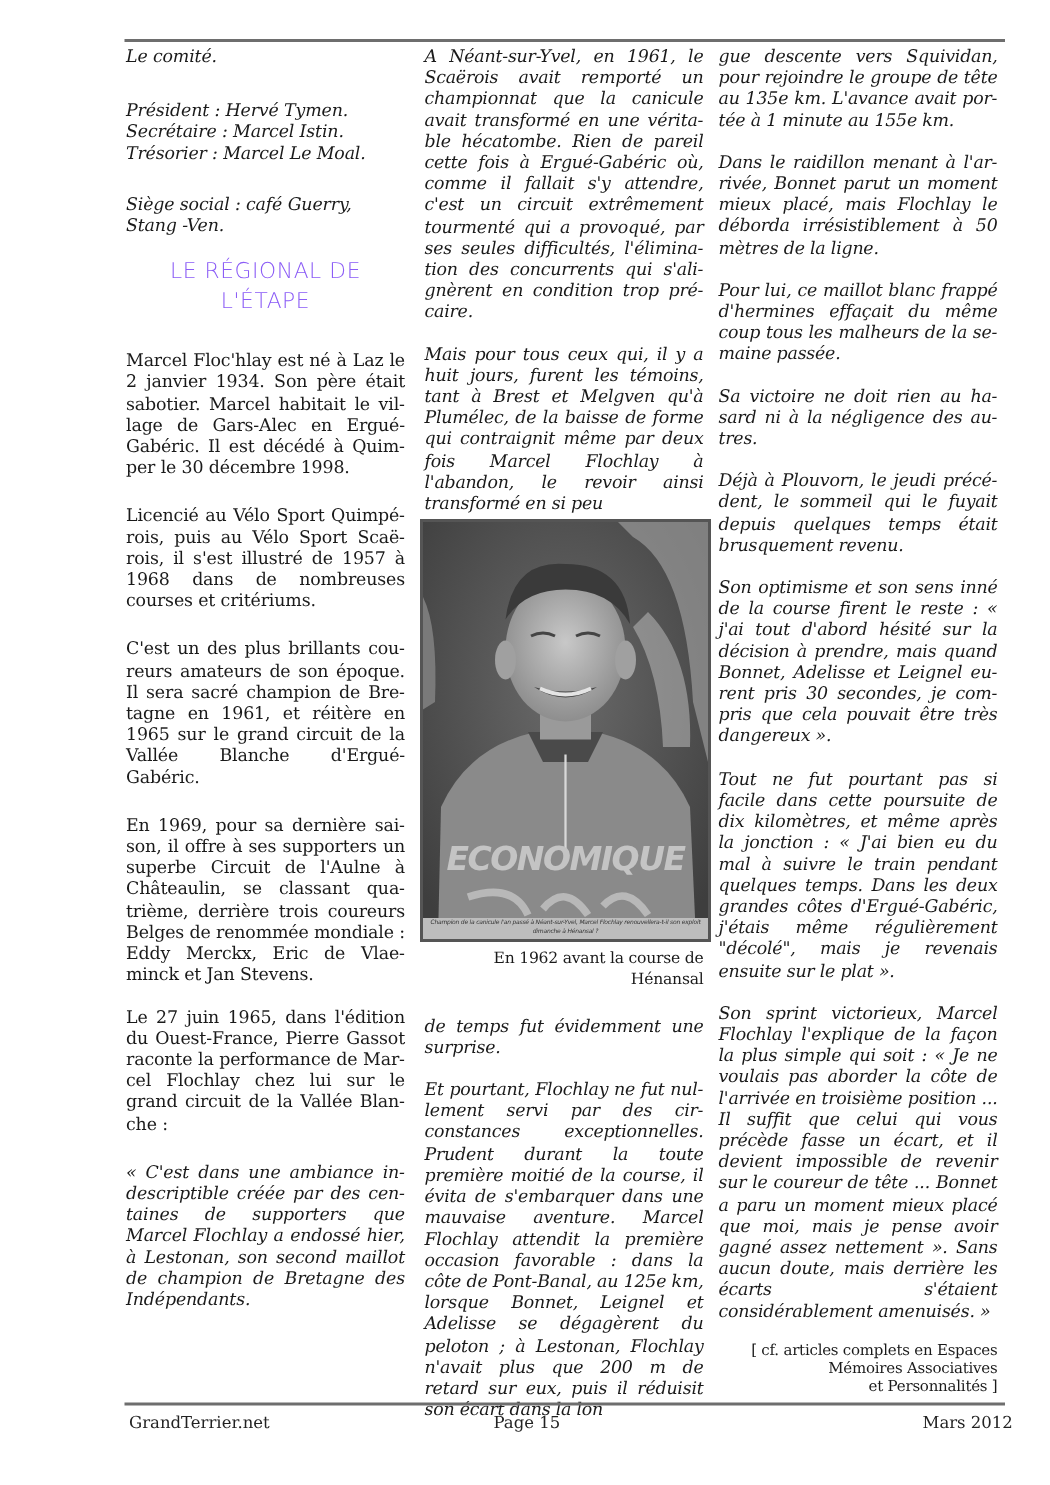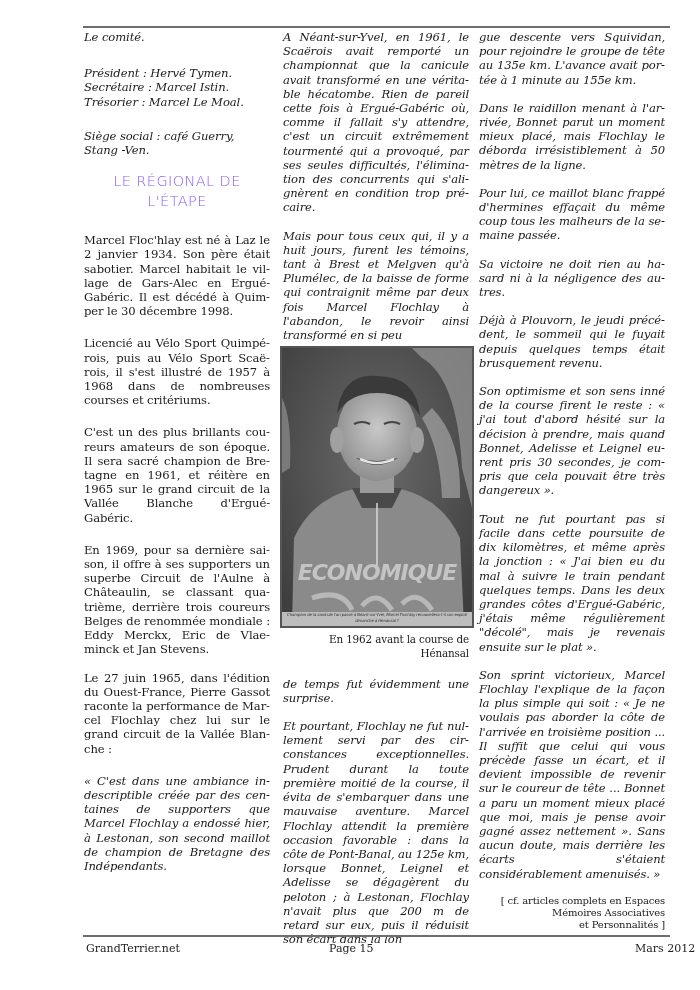--- a/index.html
+++ b/index.html
@@ -16,21 +16,21 @@
   .it { font-style: italic; }
   .section-title { font-family: "DejaVu Sans", sans-serif; font-weight: 300; text-align: center; font-size: 14.5px; line-height: 20px; letter-spacing: 0.4px; margin: 8px 0 14px 0; color: #8b5cf6; }
   .photo-frame { width: 190px; height: 278px; margin: 4px 0 4px -3px; border: 2px solid #555; background: #5b5b5b; position: relative; overflow: hidden; }
   .photo-frame svg { display: block; }
   .photo-caption-inner { position: absolute; left: 0; right: 0; bottom: 0; height: 14px; background: #bdbdbd; font-family: "DejaVu Sans", sans-serif; font-size: 4px; line-height: 6px; text-align: center; color: #333; }
   .caption { font-family: "DejaVu Serif", serif; font-style: normal; font-size: 10.4px; text-align: right; margin: 3px 0 14px 0; }
   .citation { font-family: "DejaVu Serif", serif; font-style: normal; font-size: 10px; line-height: 12px; text-align: right; margin-top: 4px; }
   .footer { position: absolute; top: 942px; font-family: "DejaVu Serif", serif; font-size: 11px; color: #222; }
   .footer.l { left: 86px; }
   .footer.c { left: 329px; }
-  .footer.r { left: 615px; margin-left: 20px; }
+  .footer.r { left: 615px; }
 </style>
 </head>
 <body>
 
 <div class="rule top"></div>
 
 <div class="col left">
   <p class="it">Le comité.</p>
   <p class="it" style="margin-top:22px">
     <span>Président : Hervé Tymen.</span><br>

